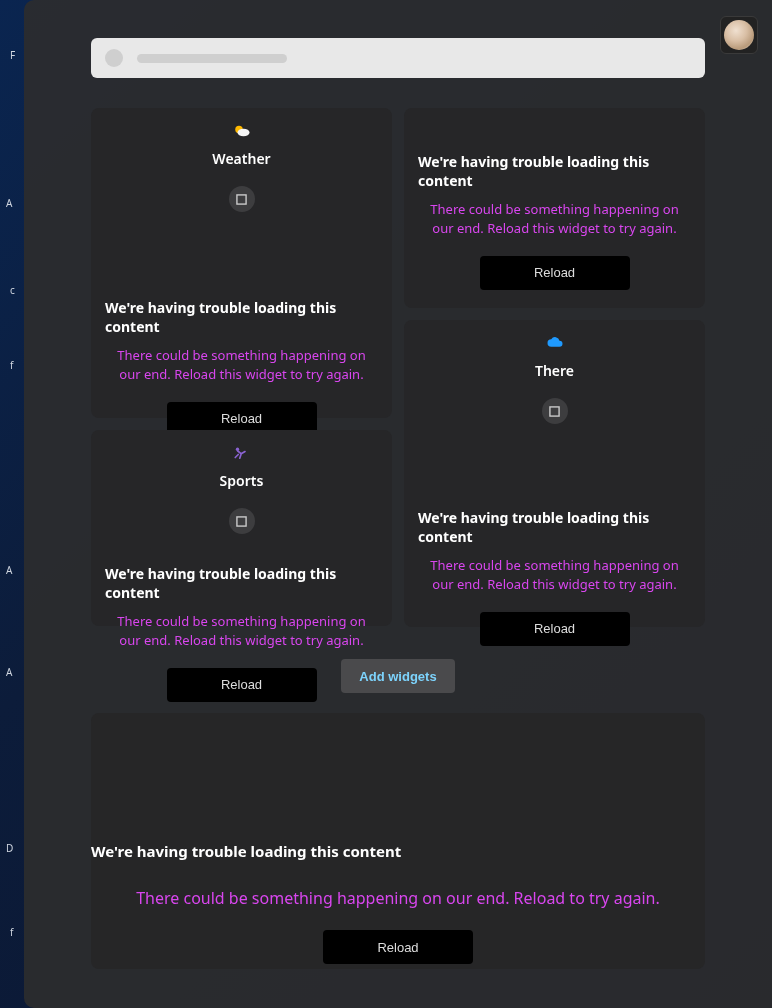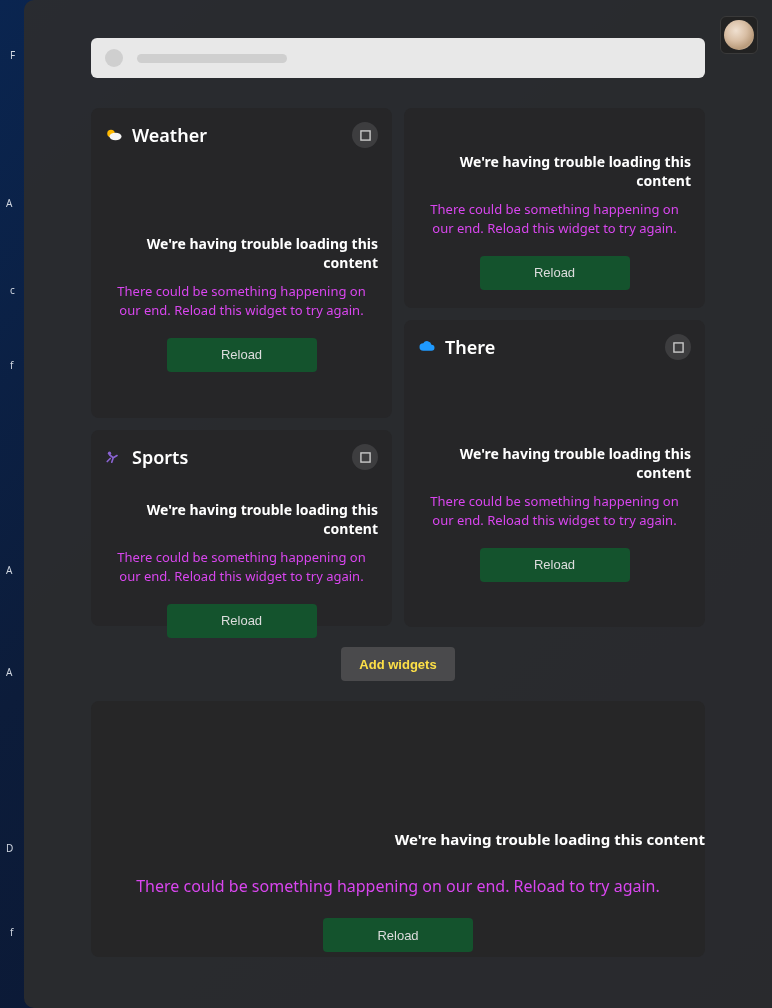--- a/index.html
+++ b/index.html
@@ -80,76 +80,77 @@
     background: #262628;
     border-radius: 8px;
     padding: 14px 14px 22px;
     position: relative;
     color: #fff;
   }
   .widget-header {
     display: flex;
     align-items: center;
     gap: 9px;
-    font-size: 18px;
+    font-size: 14px;
     font-weight: 600;
+    flex-direction: column;
   }
   .widget-header .spacer { flex: 1; }
   .options-btn {
     width: 26px; height: 26px;
     border-radius: 50%;
     background: #3d3d3f;
     display: flex; align-items: center; justify-content: center;
     cursor: pointer;
   }
   .options-btn svg { display: block; }
   .msg-title {
-    text-align: right;
+    text-align: left;
     font-size: 14px;
     font-weight: 700;
     margin-top: 34px;
   }
   .msg-sub {
     text-align: center;
     font-size: 13px;
     color: #d946ef;
     margin-top: 10px;
     line-height: 1.45;
     padding: 0 6px;
   }
   .reload-btn {
     display: block;
     margin: 18px auto 0;
     width: 150px;
     height: 34px;
-    background: #14532d;
+    background: #000000;
     border: none;
     border-radius: 4px;
     color: #ddd;
     font-size: 13px;
     cursor: pointer;
   }
   .widget.weather { height: 310px; }
   .widget.weather .msg-title { margin-top: 86px; }
   .widget.watchlist { height: 200px; }
   .widget.watchlist .msg-title { margin-top: 30px; }
   .widget.photos { height: 307px; }
   .widget.photos .msg-title { margin-top: 84px; }
   .widget.sports { height: 196px; }
   .widget.sports .msg-title { margin-top: 30px; }
   .col { display: flex; flex-direction: column; gap: 12px; }
   .add-widgets {
     display: block;
-    margin: 20px auto 0;
+    margin: 32px auto 0;
     height: 34px;
     padding: 0 18px;
     background: #4a4a4c;
     border: none;
     border-radius: 4px;
-    color: #fde047;
+    color: #7dd3fc;
     font-size: 13px;
     font-weight: 600;
     cursor: pointer;
   }
   .news-card {
     margin: 20px auto 0;
     width: 614px;
     height: 256px;
     background: #262627;
     border-radius: 8px;

